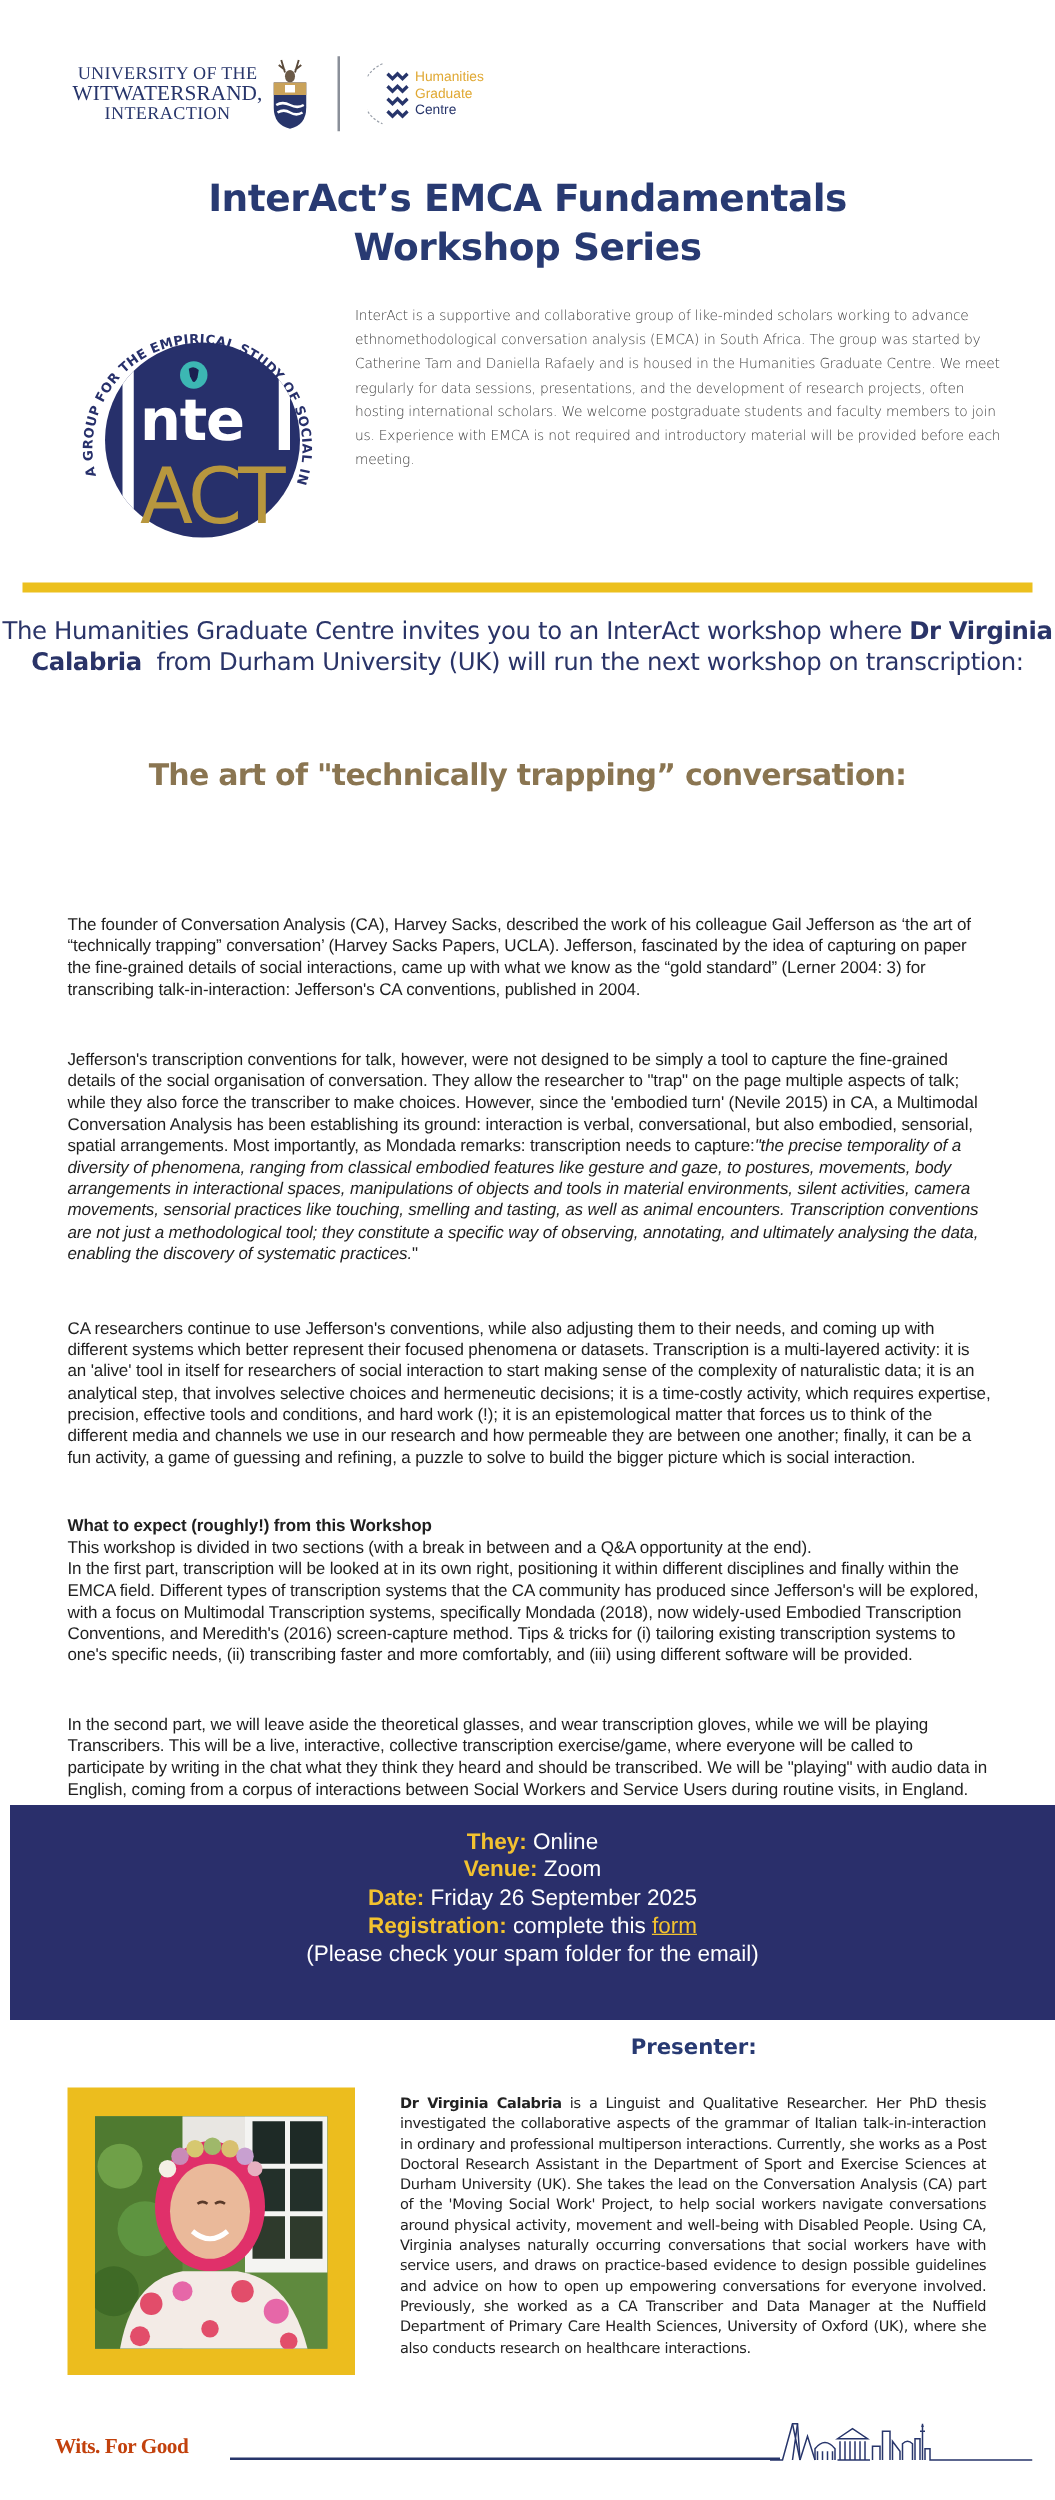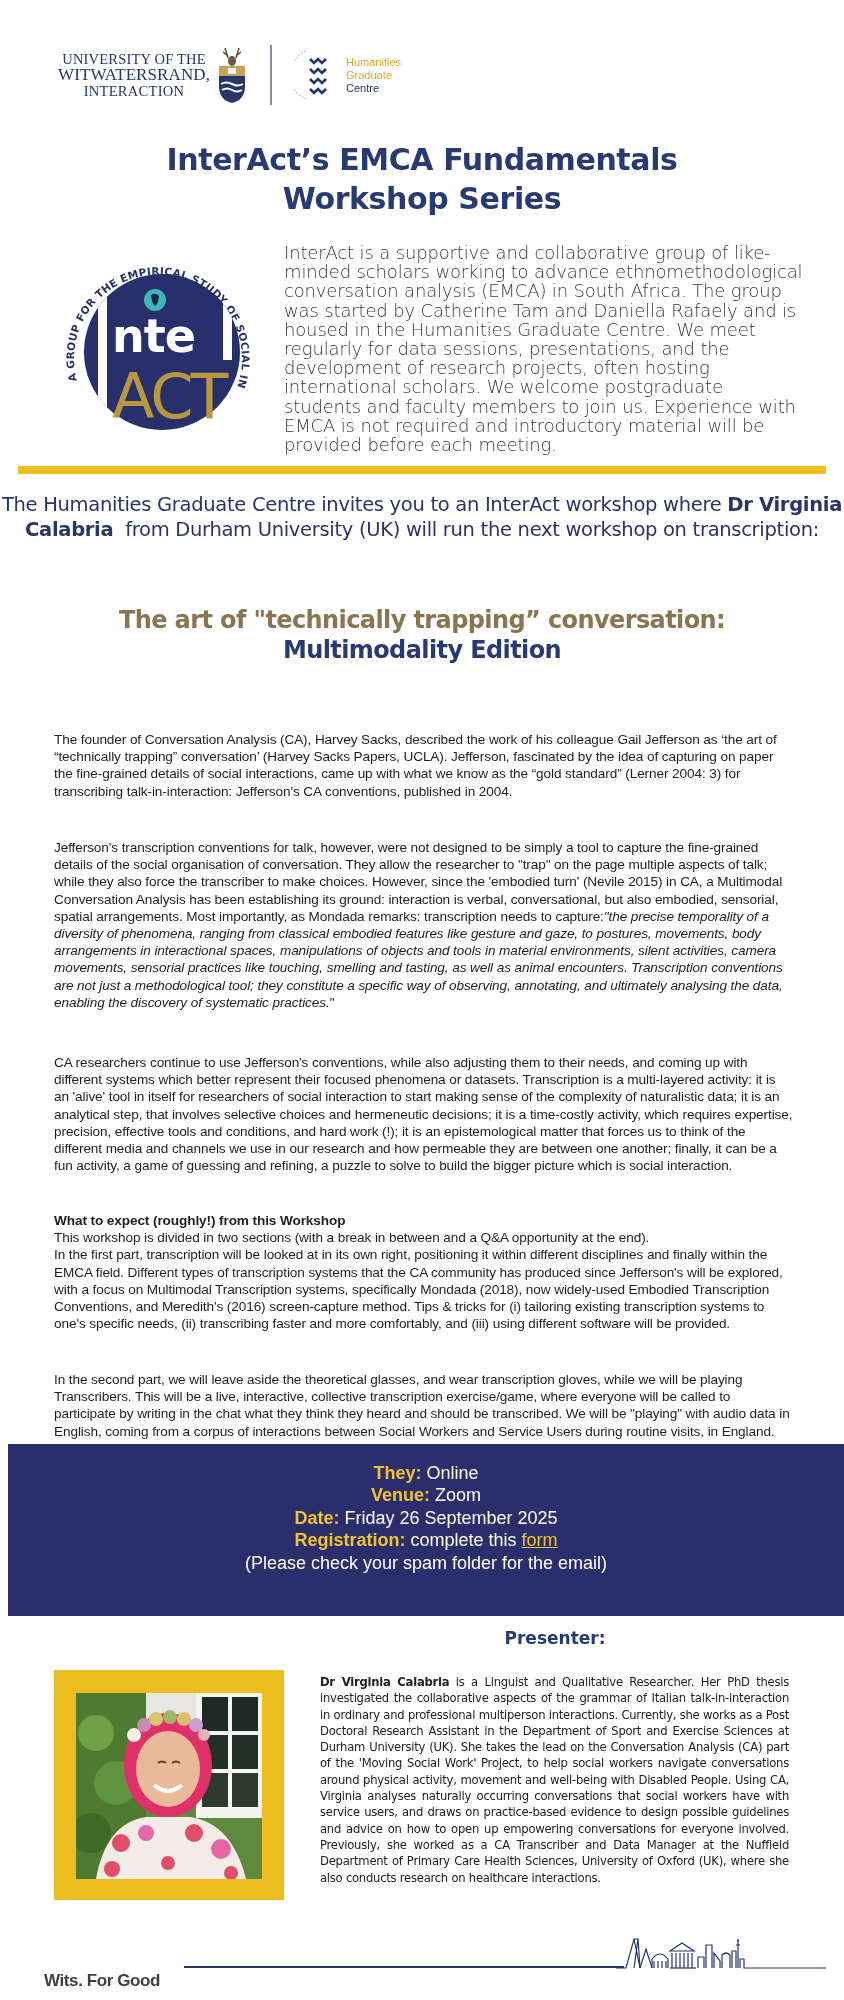--- a/index.html
+++ b/index.html
@@ -9,27 +9,27 @@
   .header-logos { position: absolute; top: 42px; left: 58px; height: 66px; display: flex; align-items: center; }
   .wits-logo { display: flex; align-items: center; }
   .wits-text { font-family: "Liberation Serif", serif; color: #27356b; text-align: center; line-height: 16px; }
   .wits-text .l1 { font-size: 14.5px; letter-spacing: 0.2px; }
   .wits-text .l2 { font-size: 17px; letter-spacing: 0.1px; }
   .wits-text .l3 { font-size: 14.5px; letter-spacing: 0.3px; }
   .crest { width: 32px; height: 58px; margin-left: 6px; }
   .logo-divider { width: 2px; height: 60px; background: #8a8f99; margin: 0 22px 0 22px; }
   .hgc-logo { display: flex; align-items: center; }
   .hgc-mark { width: 36px; height: 60px; }
-  .hgc-text { font-size: 11px; line-height: 13px; color: #e0a832; margin-left: 16px; }
+  .hgc-text { font-size: 11px; line-height: 13px; color: #e0a832; margin-left: 2px; }
   .hgc-text .c-cap { color: #27356b; }
 
   .main-title { position: absolute; top: 140px; left: 0; width: 844px; text-align: center; font-family: "DejaVu Sans", sans-serif; font-weight: bold; color: #283a72; font-size: 30px; line-height: 39px; letter-spacing: -0.4px; }
 
   .interact-logo { position: absolute; top: 240px; left: 58px; width: 200px; height: 200px; }
-  .intro-text { position: absolute; top: 243px; left: 284px; width: 520px; font-family: "DejaVu Sans", sans-serif; font-size: 18px; line-height: 19.2px; color: #3b3b3b; font-weight: 300; letter-spacing: -0.15px; }
+  .intro-text { position: absolute; top: 243px; left: 284px; width: 520px; font-family: "DejaVu Sans", sans-serif; font-size: 11px; line-height: 19.2px; color: #3b3b3b; font-weight: 300; letter-spacing: -0.15px; }
 
   .gold-bar { position: absolute; top: 466px; left: 18px; width: 808px; height: 8px; background: #ecc01e; }
 
   .invite { position: absolute; top: 492px; left: 0; width: 844px; text-align: center; font-family: "DejaVu Sans", sans-serif; font-size: 19.5px; line-height: 25px; color: #2a3468; letter-spacing: -0.3px; }
   .invite b { font-weight: bold; }
 
   .workshop-title { position: absolute; top: 605px; left: 0; width: 844px; text-align: center; font-family: "DejaVu Sans", sans-serif; font-weight: bold; font-size: 24px; line-height: 30px; letter-spacing: -0.6px; }
   .wt-line1 { color: #8a7551; }
   .wt-line2 { color: #283a72; }
 
@@ -48,21 +48,21 @@
 
   .presenter-heading { position: absolute; top: 1628px; left: 310px; width: 490px; text-align: center; font-family: "DejaVu Sans", sans-serif; font-weight: bold; font-size: 17px; color: #283a72; }
 
   .photo-frame { position: absolute; top: 1670px; left: 54px; width: 230px; height: 230px; background: #ecbd1e; }
   .photo { position: absolute; top: 23px; left: 22px; width: 186px; height: 186px; overflow: hidden; background: #6d8a4a; }
 
   .bio { position: absolute; top: 1674px; left: 320px; width: 469px; font-family: "DejaVu Sans", sans-serif; font-size: 11.6px; line-height: 16.3px; color: #222; text-align: justify; letter-spacing: -0.25px; }
   .bio b { font-weight: bold; }
 
   .footer { position: absolute; top: 1935px; left: 44px; width: 780px; height: 40px; }
-  .footer-tag { position: absolute; left: 0; top: 12px; font-family: Liberation Sans, sans-serif; font-weight: bold; font-size: 17px; color: #404040; letter-spacing: -0.4px; margin-top: 24px; }
+  .footer-tag { position: absolute; left: 0; top: 12px; font-family: Liberation Serif, serif; font-weight: bold; font-size: 17px; color: #c2410c; letter-spacing: -0.4px; }
   .footer-line { position: absolute; left: 140px; top: 31px; width: 440px; height: 2px; background: #27356b; }
   .skyline { position: absolute; left: 572px; top: 0; width: 210px; height: 36px; }
 </style>
 </head>
 <body>
 
 <div class="header-logos">
   <div class="wits-logo">
     <div class="wits-text">
       <div class="l1">UNIVERSITY OF THE</div>
@@ -125,21 +125,20 @@
 </svg>
 
 <p class="intro-text">InterAct is a supportive and collaborative group of like-minded scholars working to advance ethnomethodological conversation analysis (EMCA) in South Africa. The group was started by Catherine Tam and Daniella Rafaely and is housed in the Humanities Graduate Centre. We meet regularly for data sessions, presentations, and the development of research projects, often hosting international scholars. We welcome postgraduate students and faculty members to join us. Experience with EMCA is not required and introductory material will be provided before each meeting.</p>
 
 <div class="gold-bar"></div>
 
 <p class="invite"><span>The Humanities Graduate Centre invites you to an InterAct workshop where </span><b>Dr Virginia Calabria</b><span style="white-space:pre-wrap">  from Durham University (UK) will run the next workshop on transcription:</span></p>
 
 <h2 class="workshop-title">
   <div class="wt-line1">The art of "technically trapping” conversation:</div>
-  <div class="wt-line2">Multimodality Edition</div>
 </h2>
 
 <p class="body-text p1">The founder of Conversation Analysis (CA), Harvey Sacks, described the work of his colleague Gail Jefferson as ‘the art of “technically trapping” conversation’ (Harvey Sacks Papers, UCLA). Jefferson, fascinated by the idea of capturing on paper the fine-grained details of social interactions, came up with what we know as the “gold standard” (Lerner 2004: 3) for transcribing talk-in-interaction: Jefferson's CA conventions, published in 2004.</p>
 <p class="body-text p2"><span>Jefferson's transcription conventions for talk, however, were not designed to be simply a tool to capture the fine-grained details of the social organisation of conversation. They allow the researcher to "trap" on the page multiple aspects of talk; while they also force the transcriber to make choices. However, since the 'embodied turn' (Nevile 2015) in CA, a Multimodal Conversation Analysis has been establishing its ground: interaction is verbal, conversational, but also embodied, sensorial, spatial arrangements. Most importantly, as Mondada remarks: transcription needs to capture:</span><em>"the precise temporality of a diversity of phenomena, ranging from classical embodied features like gesture and gaze, to postures, movements, body arrangements in interactional spaces, manipulations of objects and tools in material environments, silent activities, camera movements, sensorial practices like touching, smelling and tasting, as well as animal encounters. Transcription conventions are not just a methodological tool; they constitute a specific way of observing, annotating, and ultimately analysing the data, enabling the discovery of systematic practices.</em><span>"</span></p>
 <p class="body-text p3">CA researchers continue to use Jefferson's conventions, while also adjusting them to their needs, and coming up with different systems which better represent their focused phenomena or datasets. Transcription is a multi-layered activity: it is an 'alive' tool in itself for researchers of social interaction to start making sense of the complexity of naturalistic data; it is an analytical step, that involves selective choices and hermeneutic decisions; it is a time-costly activity, which requires expertise, precision, effective tools and conditions, and hard work (!); it is an epistemological matter that forces us to think of the different media and channels we use in our research and how permeable they are between one another; finally, it can be a fun activity, a game of guessing and refining, a puzzle to solve to build the bigger picture which is social interaction.</p>
 <div class="body-text p4">
   <span class="h">What to expect (roughly!) from this Workshop</span>
   <span style="display:block">This workshop is divided in two sections (with a break in between and a Q&amp;A opportunity at the end).</span>
   <span style="display:block">In the first part, transcription will be looked at in its own right, positioning it within different disciplines and finally within the EMCA field. Different types of transcription systems that the CA community has produced since Jefferson's will be explored, with a focus on Multimodal Transcription systems, specifically Mondada (2018), now widely-used Embodied Transcription Conventions, and Meredith's (2016) screen-capture method. Tips &amp; tricks for (i) tailoring existing transcription systems to one's specific needs, (ii) transcribing faster and more comfortably, and (iii) using different software will be provided.</span>
 </div>

